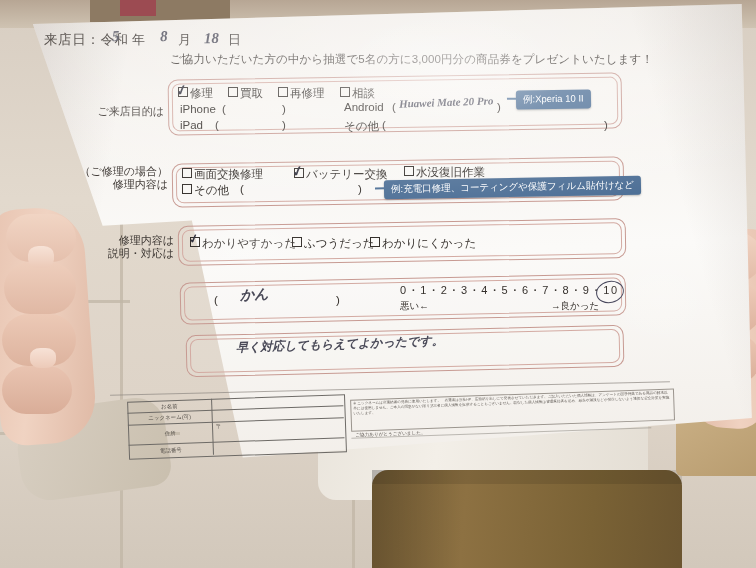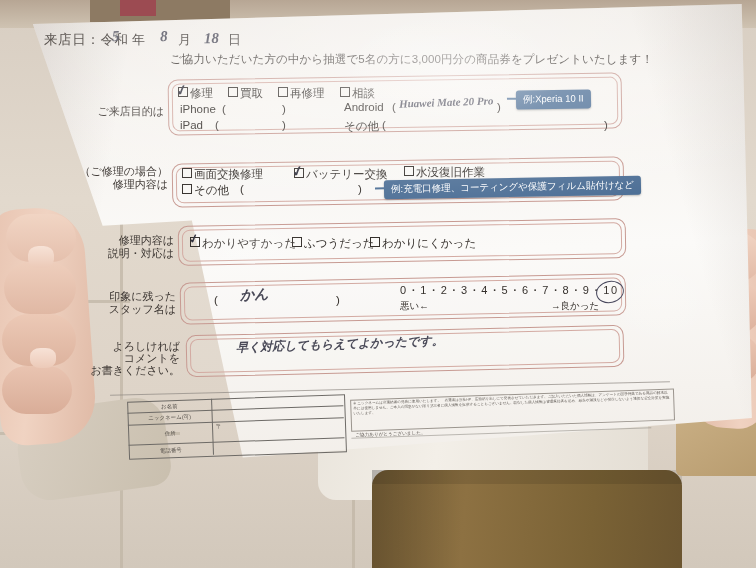--- a/index.html
+++ b/index.html
@@ -268,36 +268,31 @@
     <div class="check" style="left:189px;top:232px;font-size:12px;">✓</div>
 
     <div class="opt" style="left:292px;top:236px;">
       <span class="cb"></span><span>ふつうだった</span>
     </div>
     <div class="opt" style="left:370px;top:236px;">
       <span class="cb"></span><span>わかりにくかった</span>
     </div>
 
     <div class="box" style="left:180px;top:278px;width:444px;height:40px;transform:rotate(-1.2deg);"></div>
-    <div class="lbl" style="left:84px;top:290px;width:92px;">印象に残った
-スタッフ名は</div>
 
     <div class="opt" style="left:214px;top:294px;">(</div>
     <div class="ink" style="left:240px;top:286px;font-size:14px;transform:rotate(-3deg);">かん</div>
     <div class="opt" style="left:336px;top:294px;">)</div>
 
     <div class="scale" style="left:400px;top:283px;">0・1・2・3・4・5・6・7・8・9・10</div>
     <div class="circle10" style="left:596px;top:281px;"></div>
     <div class="scale-lo" style="left:400px;top:300px;">悪い←</div>
     <div class="scale-hi" style="left:551px;top:300px;">→良かった</div>
 
     <div class="box" style="left:186px;top:330px;width:436px;height:40px;transform:rotate(-1.4deg);"></div>
-    <div class="lbl" style="left:88px;top:340px;width:92px;line-height:12px;">よろしければ
-コメントを
-お書きください。</div>
     <div class="ink" style="left:236px;top:336px;font-size:12px;transform:rotate(-2deg);">早く対応してもらえてよかったです。</div>
 
     <div class="hr-fine" style="left:110px;top:388px;width:560px;transform:rotate(-1.4deg);opacity:.7;"></div>
 
     <div style="position:absolute;left:128px;top:398px;width:216px;height:56px;transform:rotate(-2deg);">
       <div class="tbl" style="left:0;top:0;width:216px;height:56px;position:absolute;"></div>
       <div class="tsep" style="left:84px;top:0;height:56px;"></div>
 
       <div style="position:absolute;left:0;top:0;width:84px;height:11px;">
         <div class="tcell" style="top:3px;">お名前</div>

